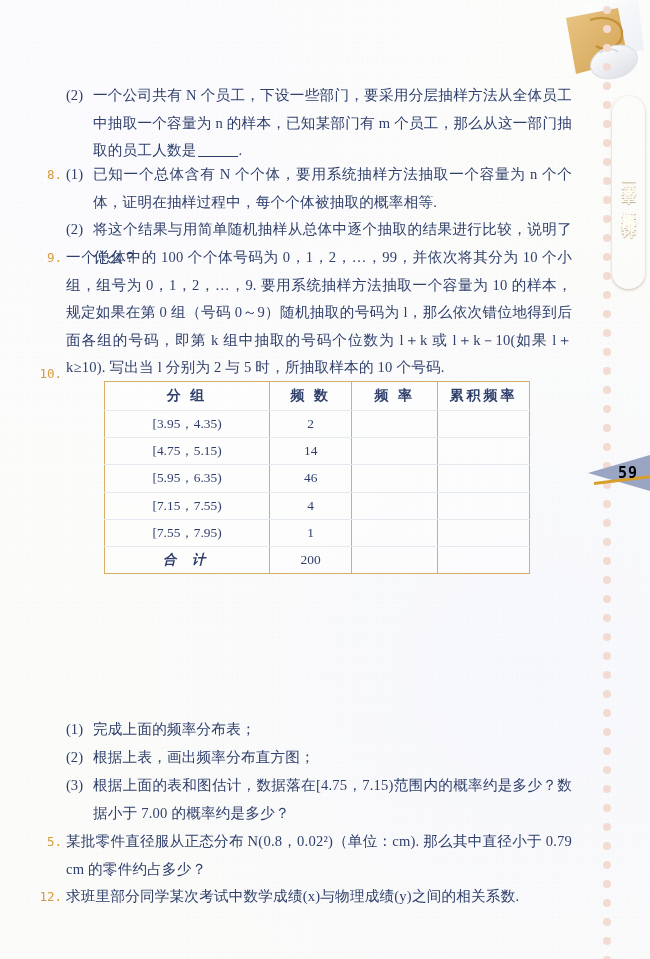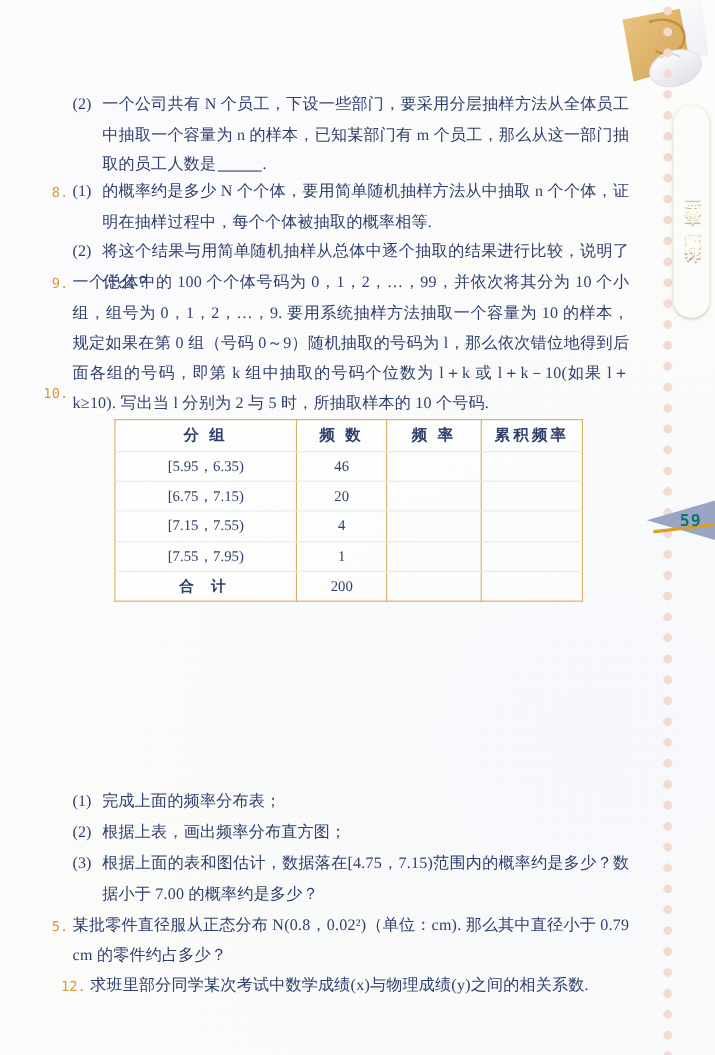--- a/index.html
+++ b/index.html
@@ -65,21 +65,21 @@
     border-top:18px solid transparent;
     border-bottom:18px solid transparent;
     border-right:62px solid #9aa5c4;
   }
   #page-corner .bar{
     position:absolute;left:6px;top:27px;width:56px;height:2.5px;
     background:#d8a02a;transform:rotate(-7deg);transform-origin:left center;
   }
   #page-corner .num{
     position:absolute;right:8px;top:9px;
-    color:#0f766e;font-size:15px;font-weight:bold;letter-spacing:1px;
+    color:#000000;font-size:15px;font-weight:bold;letter-spacing:1px;
     font-family:"DejaVu Sans Mono","Liberation Mono",monospace;
   }
 
   
   #content{
     position:absolute;left:0;top:0;width:600px;height:959px;
   }
 
   .item{
     position:absolute;
@@ -140,21 +140,21 @@
     border-top:1.6px solid #d9ad62;
     height:28px;
   }
   table.freq tr:last-child td{
     border-bottom:1.6px solid #d9ad62;
   }
   table.freq td.grp{width:166px;}
   table.freq td.cnt{width:82px;}
   table.freq td.rate{width:86px;}
   table.freq td.cum{width:92px;}
-  table.freq td.total{letter-spacing:6px;font-weight:bold;}
+  table.freq td.total{letter-spacing:6px;font-weight:bold;font-style:italic;}
 </style>
 </head>
 <body>
 
 <div id="paper-bg"></div>
 <div id="paper-noise"></div>
 
 <svg id="deco" viewBox="0 0 94 92">
   <defs>
     <linearGradient id="gWhite" x1="0" y1="0" x2="1" y2="1">
@@ -249,21 +249,21 @@
         <div class="txt"><span>一个公司共有 N 个员工，下设一些部门，要采用分层抽样方法从全体员工中抽取一个容量为 n 的样本，已知某部门有 m 个员工，那么从这一部门抽取的员工人数是</span><span class="blankline"></span><span>.</span></div>
       </div>
     </div>
   </div>
 
   <div class="item" style="left:36px;top:161px;width:536px;">
     <div class="num">8.</div>
     <div class="body">
       <div class="para">
         <div class="label">(1)</div>
-        <div class="txt">的概率约是多少 N 个个体，要用简单随机抽样方法从中抽取 n 个个体，证明在抽样过程中，每个个体被抽取的概率相等.</div>
+        <div class="txt">已知一个总体含有 N 个个体，要用系统抽样方法抽取一个容量为 n 个个体，证明在抽样过程中，每个个体被抽取的概率相等.</div>
       </div>
     </div>
   </div>
 
   <div class="item" style="left:36px;top:216px;width:536px;">
     <div class="num"></div>
     <div class="body">
       <div class="para">
         <div class="label">(2)</div>
         <div class="txt">将这个结果与用简单随机抽样从总体中逐个抽取的结果进行比较，说明了什么？</div>
@@ -271,21 +271,21 @@
     </div>
   </div>
 
   <div class="item" style="left:36px;top:244px;width:536px;">
     <div class="num">9.</div>
     <div class="body">
       <div class="txt">一个总体中的 100 个个体号码为 0，1，2，…，99，并依次将其分为 10 个小组，组号为 0，1，2，…，9. 要用系统抽样方法抽取一个容量为 10 的样本，规定如果在第 0 组（号码 0～9）随机抽取的号码为 l，那么依次错位地得到后面各组的号码，即第 k 组中抽取的号码个位数为 l＋k 或 l＋k－10(如果 l＋k≥10). 写出当 l 分别为 2 与 5 时，所抽取样本的 10 个号码.</div>
     </div>
   </div>
 
-  <div class="item" style="left:36px;top:344px;width:536px;">
+  <div class="item" style="left:36px;top:360px;width:536px;">
     <div class="num">10.</div>
     <div class="body">
       <div class="txt"></div>
     </div>
   </div>
 
   <div class="item" style="left:36px;top:716px;width:536px;">
     <div class="num"></div>
     <div class="body">
       <div class="para">
@@ -315,49 +315,55 @@
     </div>
   </div>
 
   <div class="item" style="left:36px;top:828px;width:536px;">
     <div class="num">5.</div>
     <div class="body">
       <div class="txt">某批零件直径服从正态分布 N(0.8，0.02²)（单位：cm). 那么其中直径小于 0.79 cm 的零件约占多少？</div>
     </div>
   </div>
 
-  <div class="item" style="left:36px;top:883px;width:536px;margin-left:16px;">
+  <div class="item" style="left:36px;top:883px;width:536px;">
     <div class="num">12.</div>
     <div class="body">
       <div class="txt">求班里部分同学某次考试中数学成绩(x)与物理成绩(y)之间的相关系数.</div>
     </div>
   </div>
 
 </div>
 
 <div id="freq-table-wrap">
   <table class="freq">
     <thead>
       <tr class="head">
         <th class="grp">分 组</th>
         <th class="cnt">频 数</th>
         <th class="rate">频 率</th>
         <th class="cum">累积频率</th>
       </tr>
     </thead>
     <tbody id="table-body">
         <tr>
+          <td class="grp">[3.95，4.35)</td>
+          <td class="cnt">2</td>
+          <td class="rate"></td>
+          <td class="cum"></td>
+        </tr>
+        <tr>
+          <td class="grp">[4.75，5.15)</td>
+          <td class="cnt">14</td>
+          <td class="rate"></td>
+          <td class="cum"></td>
+        </tr>
+        <tr>
           <td class="grp">[5.95，6.35)</td>
           <td class="cnt">46</td>
-          <td class="rate"></td>
-          <td class="cum"></td>
-        </tr>
-        <tr>
-          <td class="grp">[6.75，7.15)</td>
-          <td class="cnt">20</td>
           <td class="rate"></td>
           <td class="cum"></td>
         </tr>
         <tr>
           <td class="grp">[7.15，7.55)</td>
           <td class="cnt">4</td>
           <td class="rate"></td>
           <td class="cum"></td>
         </tr>
         <tr>

